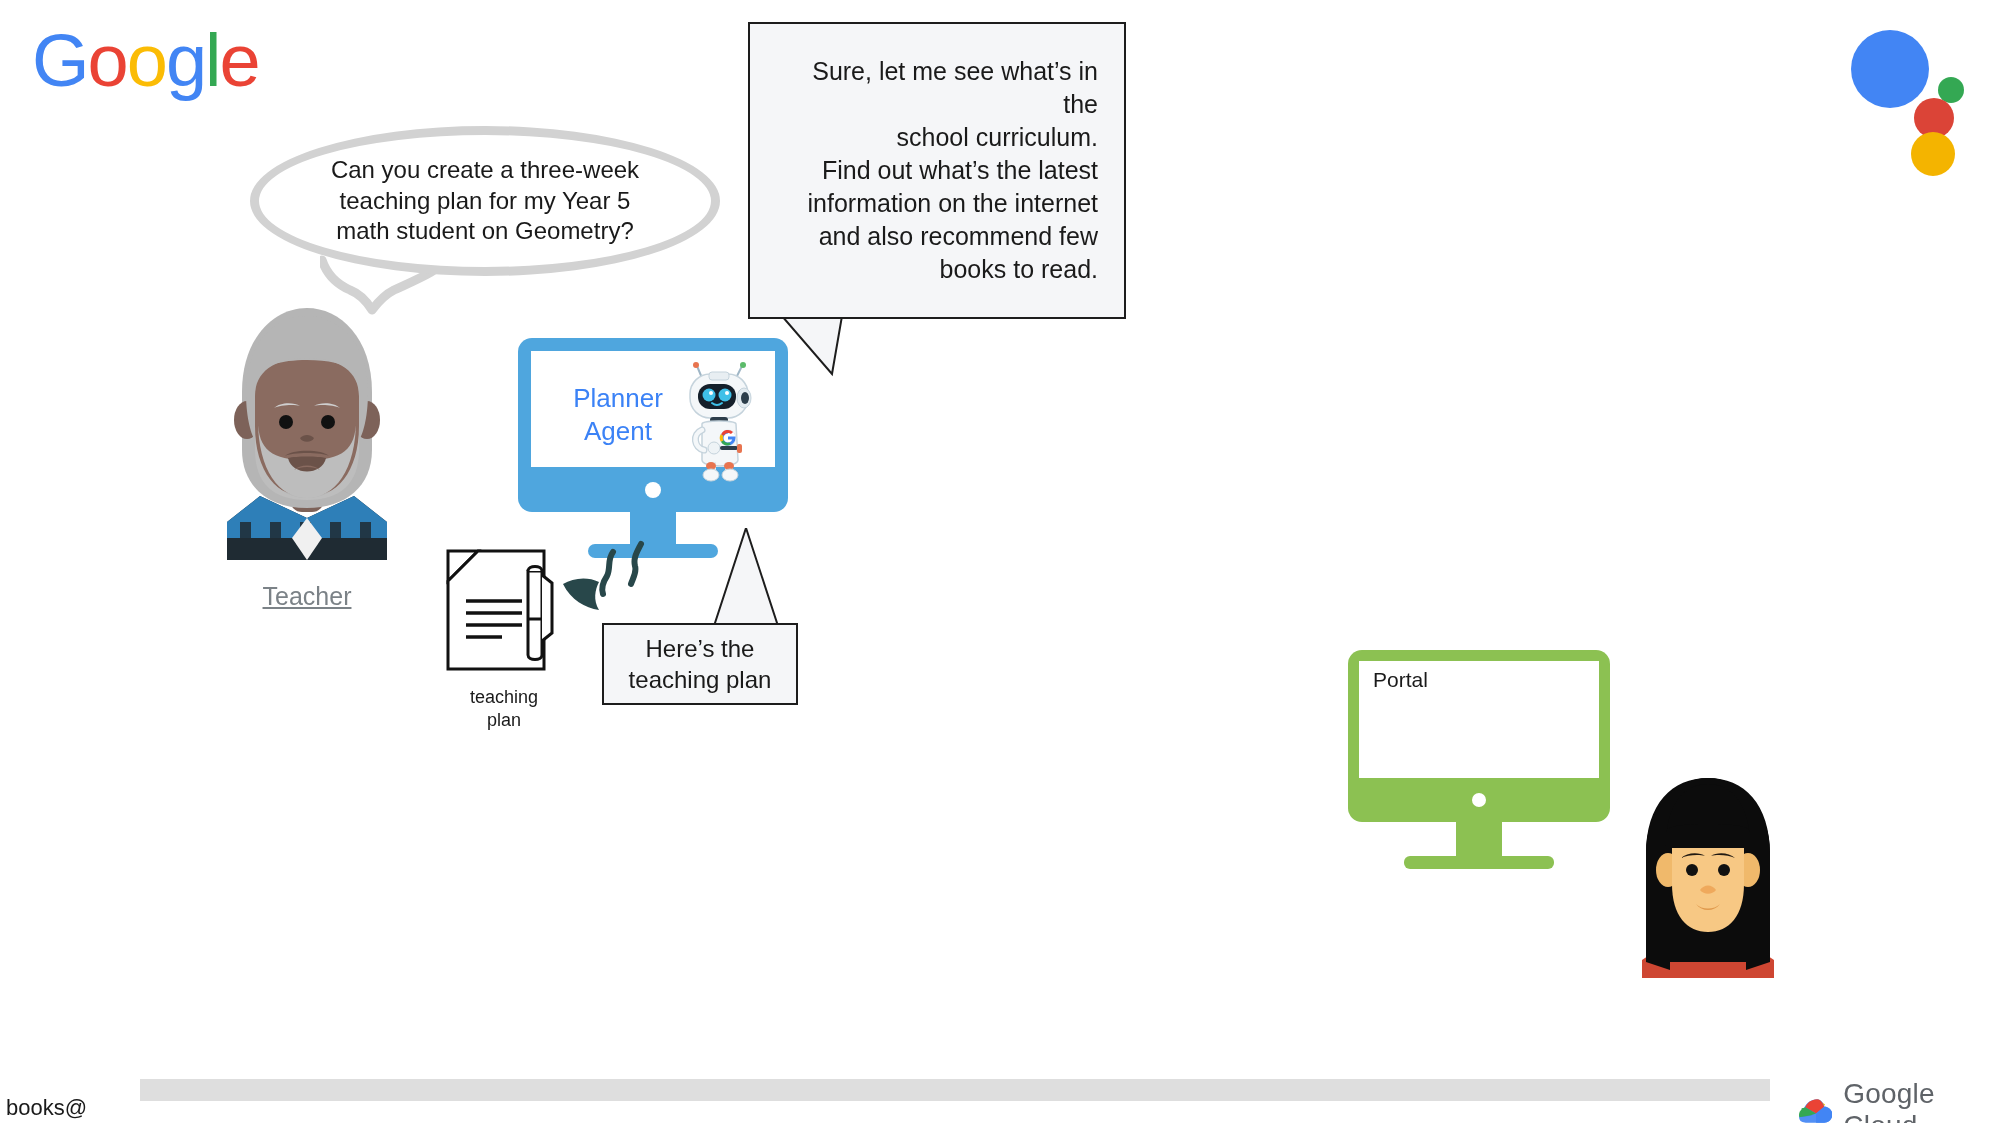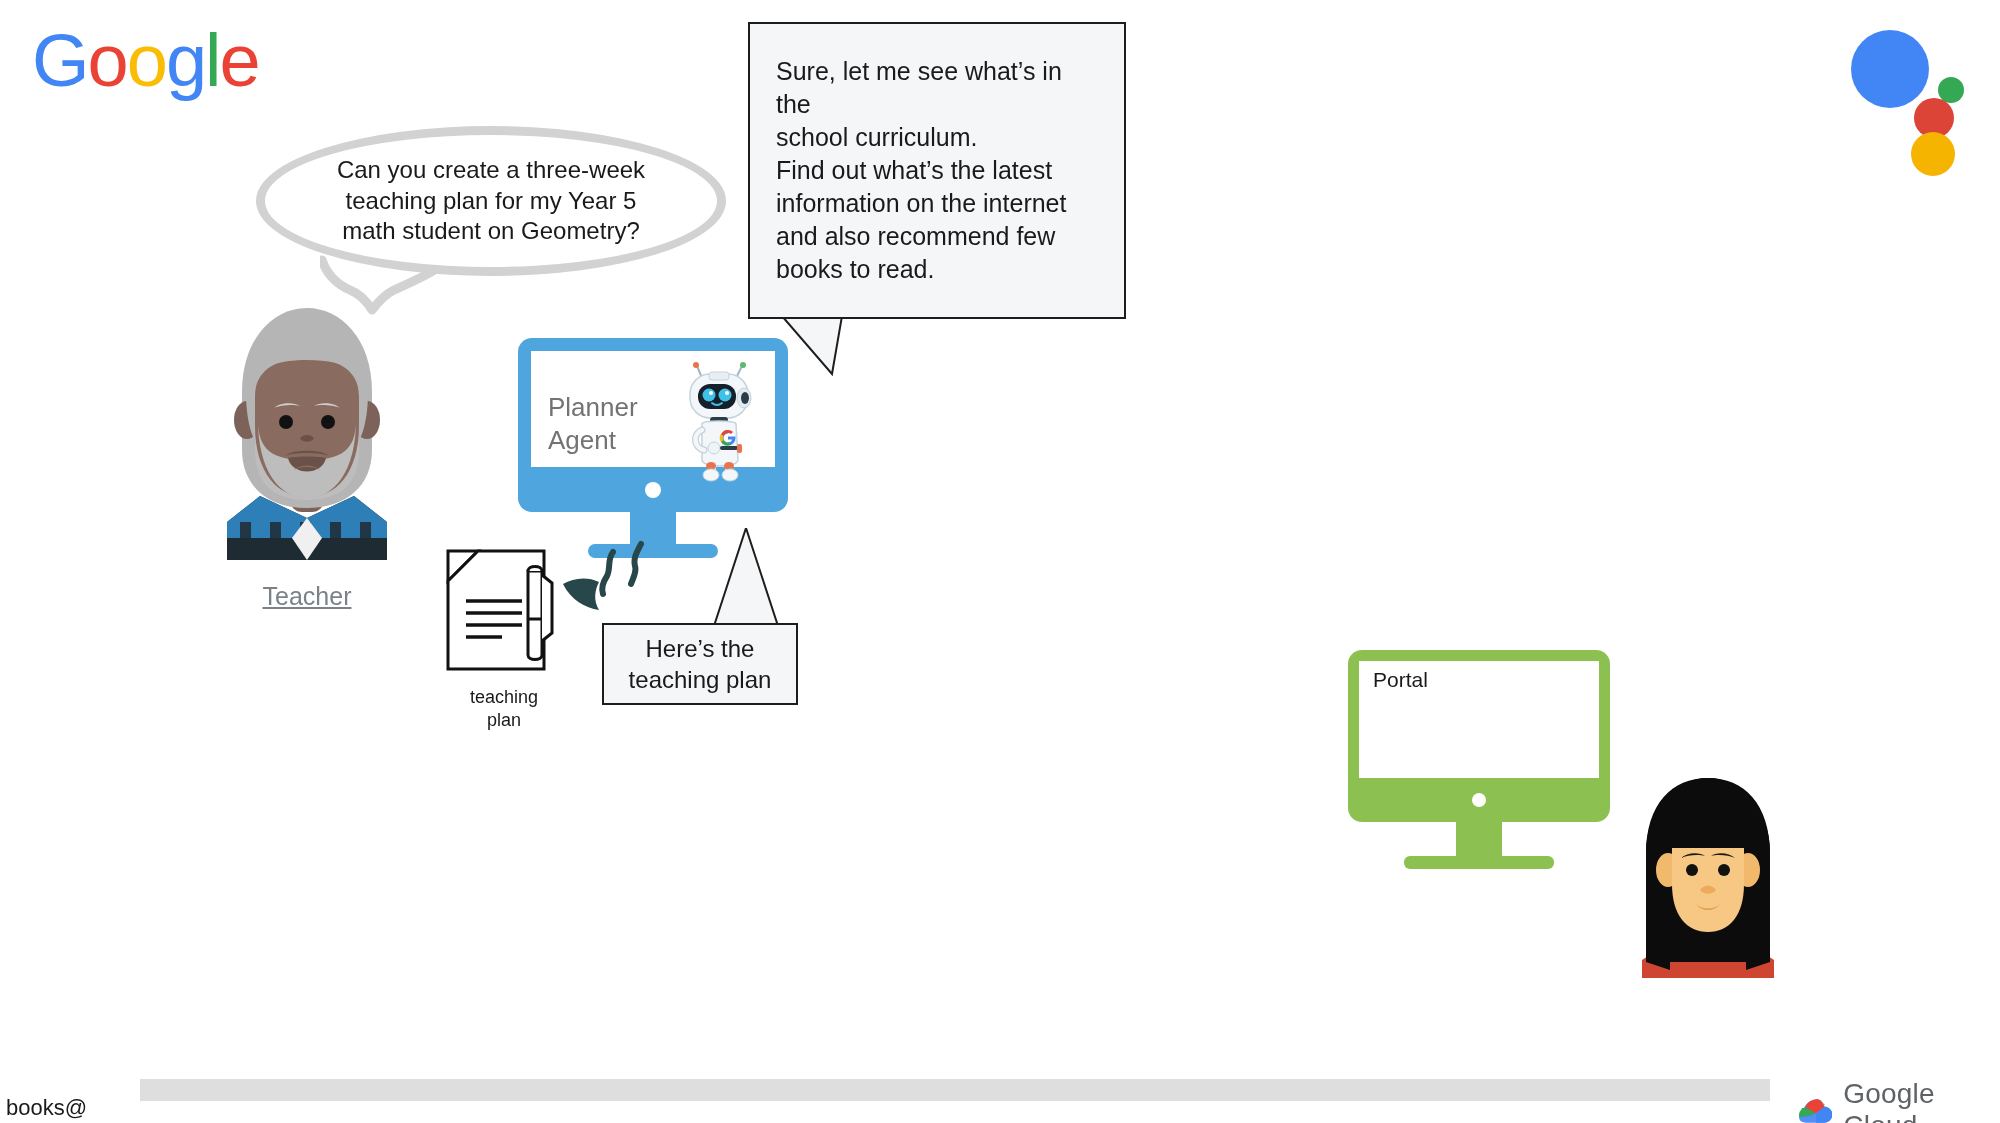--- a/index.html
+++ b/index.html
@@ -46,21 +46,21 @@
   }
   .assistant-dots .dot { position: absolute; border-radius: 50%; }
   .dot-blue   { left: 0px;  top: 8px;  width: 78px; height: 78px; background: #4285F4; }
   .dot-green  { left: 87px; top: 55px; width: 26px; height: 26px; background: #34A853; }
   .dot-red    { left: 63px; top: 76px; width: 40px; height: 40px; background: #DB4437; }
   .dot-yellow { left: 60px; top: 110px;width: 44px; height: 44px; background: #F4B400; }
 
   
   .oval-bubble {
     position: absolute;
-    left: 256px;
+    left: 250px;
     top: 126px;
     width: 470px;
     height: 150px;
     border: 9px solid #d2d2d2;
     border-radius: 50% / 50%;
     background: #ffffff;
     box-sizing: border-box;
     display: flex;
     align-items: center;
     justify-content: center;
@@ -93,21 +93,21 @@
     border: 2px solid #1d1d1d;
     box-sizing: border-box;
     display: flex;
     align-items: center;
     justify-content: center;
   }
   .rect-bubble .txt {
     font-size: 25px;
     line-height: 1.32;
     color: #1a1a1a;
-    text-align: left;
+    text-align: right;
     white-space: pre-line;
     padding: 0 26px;
   }
   .rect-tail-top {
     position: absolute;
     left: 780px;
     top: 316px;
     width: 130px;
     height: 62px;
   }
@@ -135,26 +135,26 @@
   .planner-monitor {
     position: absolute;
     left: 518px;
     top: 338px;
     width: 270px;
     height: 235px;
   }
   .planner-label {
     position: absolute;
     left: 548px;
-    top: 391px;
+    top: 382px;
     width: 140px;
-    text-align: left;
+    text-align: center;
     font-size: 26px;
     line-height: 1.25;
-    color: #737373;
+    color: #3b82f6;
     white-space: pre-line;
   }
   .robot-mascot {
     position: absolute;
     left: 680px;
     top: 362px;
     width: 80px;
     height: 125px;
   }
 

